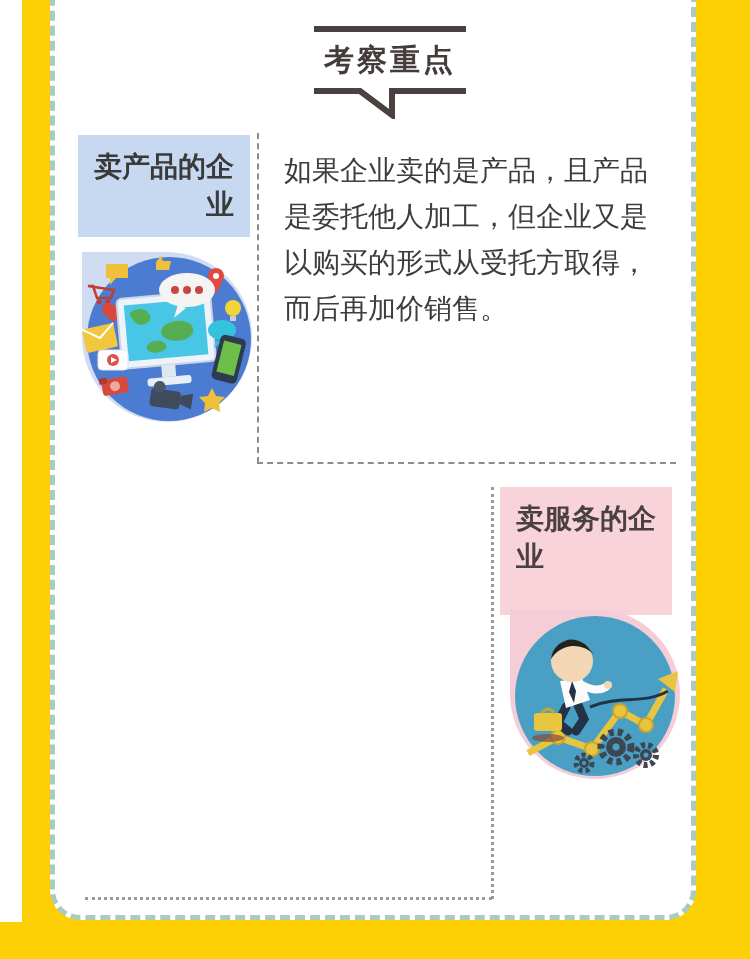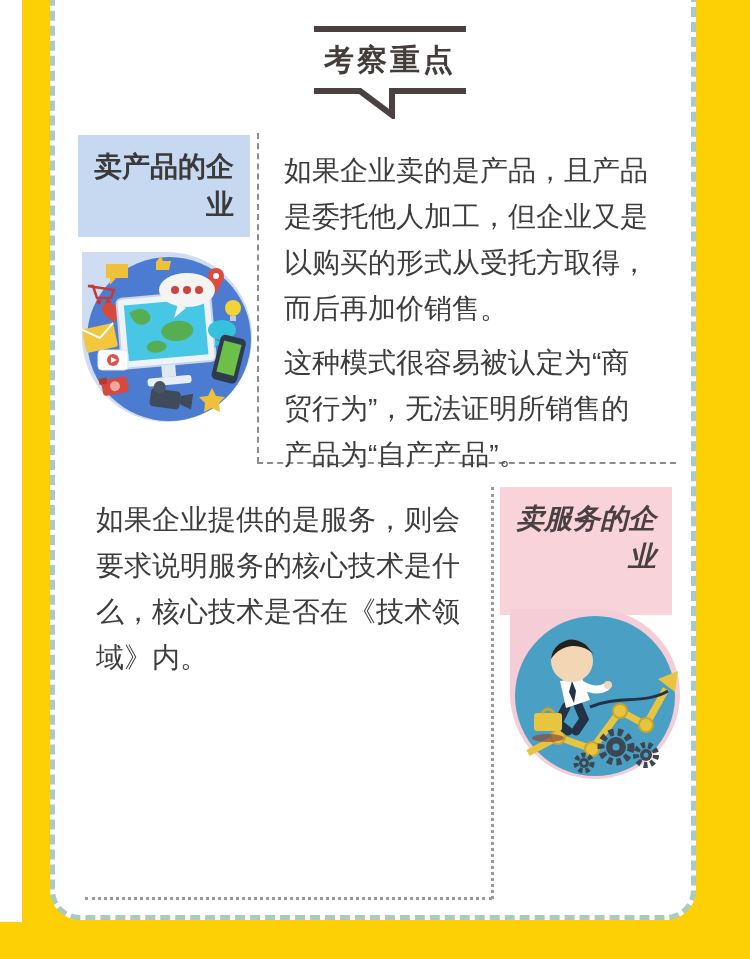--- a/index.html
+++ b/index.html
@@ -19,21 +19,21 @@
   .title-bar-top{width:152px; height:6px; background:#4a4140; margin:0 auto;}
   .title-text{font-size:30px; font-weight:bold; color:#443c3a; letter-spacing:3px;
     padding:8px 0 6px 0; white-space:nowrap;}
   .title-tail{display:block; margin:0 auto;}
 
   
   .label-box{position:absolute; box-sizing:border-box; font-size:28px; font-weight:bold;
     line-height:38px; padding:13px 16px; white-space:pre-line; color:#3a3a3a;}
   .label-product{left:78px; top:135px; width:172px; height:102px; background:#c6d9f1; text-align:right;padding-left:16px;}
   .label-service{left:500px; top:487px; width:172px; height:128px; background:#f8d3da;
-    text-align:right; color:#4a4043;font-style:italic;}
+    text-align:left; color:#4a4043;}
 
   
   .text-block{position:absolute; font-size:28px; line-height:46px; color:#3d3d3d;}
   .text-block p{margin:8px; white-space:pre-line;}
   .text-product{left:276px; top:140px; width:406px;}
   .text-service{left:88px; top:489px; width:400px;}
 
   
   .divider{position:absolute;}
   .dash-v{left:257px; top:133px; height:330px; width:0; border-left:2px dashed #8c8c8c;}
@@ -149,30 +149,23 @@
   </svg>
 
   <div class="divider dash-v"></div>
   <div class="divider dash-h"></div>
 
   <div class="text-block text-product">
     <p>如果企业卖的是产品，且产品
 是委托他人加工，但企业又是
 以购买的形式从受托方取得，
 而后再加价销售。</p>
-    <p>这种模式很容易被认定为“商
-贸行为”，无法证明所销售的
-产品为“自产产品”。</p>
   </div>
 
   <div class="text-block text-service">
-    <p>如果企业提供的是服务，则会
-要求说明服务的核心技术是什
-么，核心技术是否在《技术领
-域》内。</p>
   </div>
 
   <div class="divider dot-v"></div>
   <div class="divider dot-h"></div>
 
   <div class="label-box label-service">卖服务的企
 业</div>
 
   <svg class="illus illus-service" viewBox="0 0 190 190">
     <path d="M12,12 L97,12 A85,85 0 1 1 12,97 Z" fill="#f5cdd6"></path>

